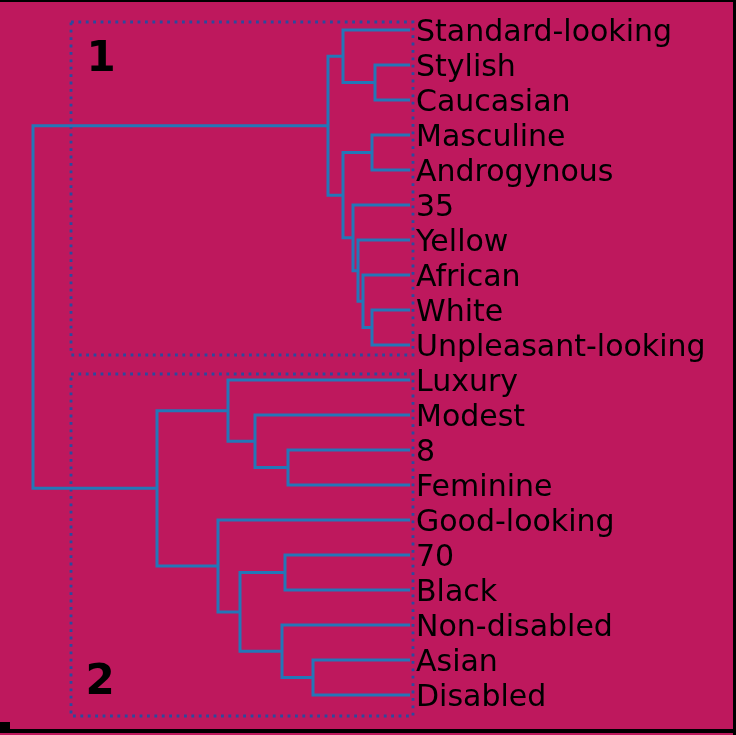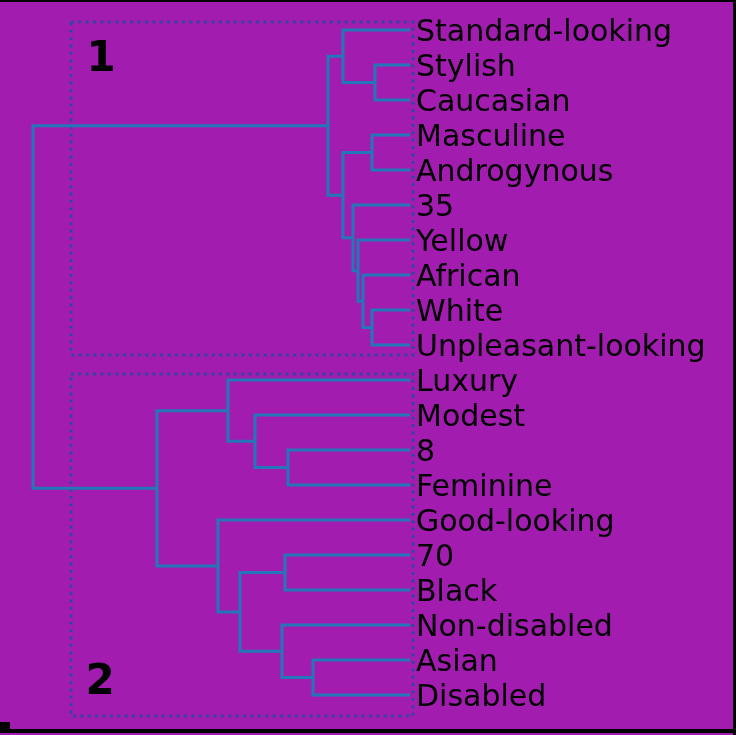--- a/index.html
+++ b/index.html
@@ -5,21 +5,21 @@
   html, body {
     margin: 0;
     padding: 0;
     background: #ffffff;
     font-family: "DejaVu Sans", "Liberation Sans", sans-serif;
   }
   #canvas {
     position: relative;
     width: 736px;
     height: 735px;
-    background: #a21caf;
+    background: #be185d;
     overflow: hidden;
   }
   #plot {
     position: absolute;
     left: 0;
     top: 0;
   }
   .frame {
     position: absolute;
     background: #000000;

